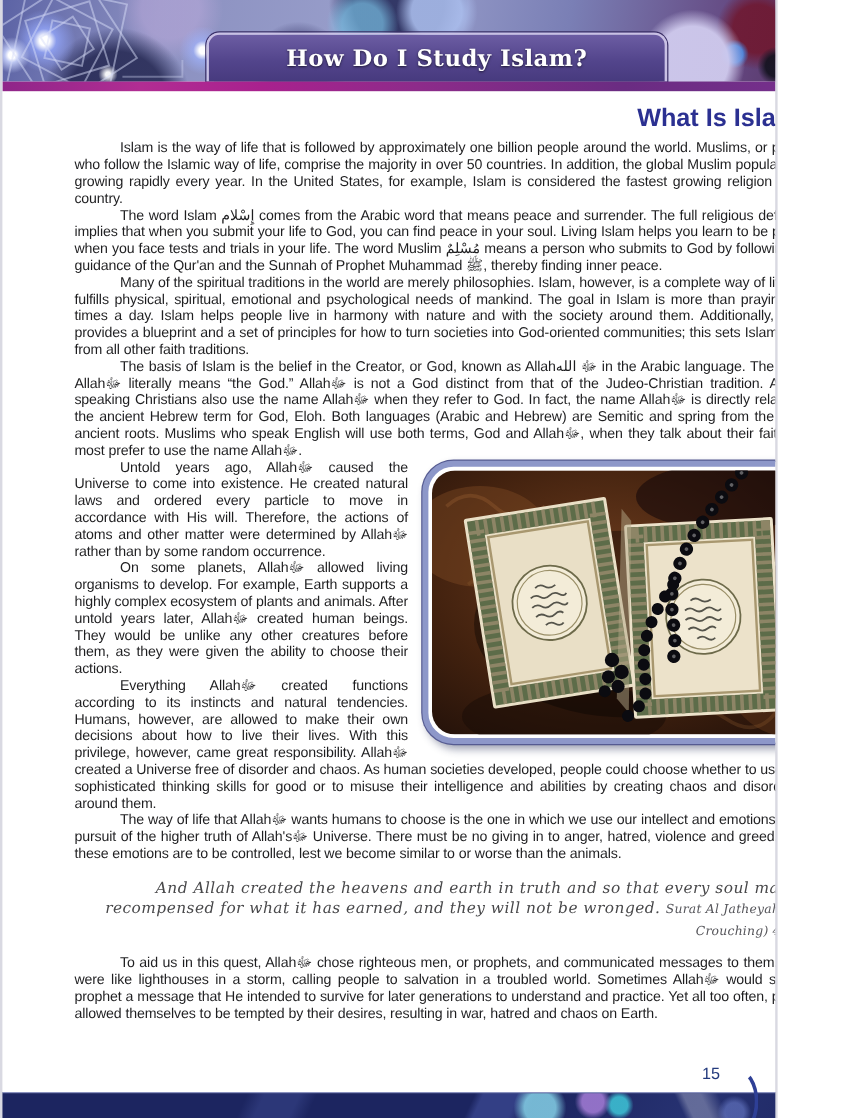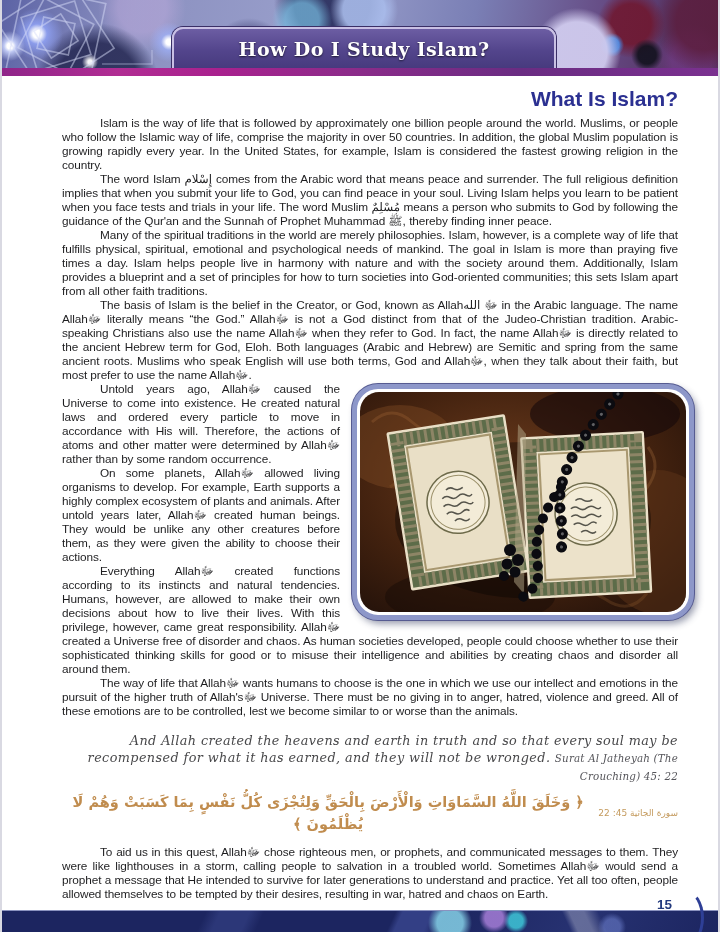--- a/index.html
+++ b/index.html
@@ -2,21 +2,21 @@
 <html><head>
 <meta charset="utf-8">
 <style>
   html,body{margin:0;padding:0;}
   body{
     width:720px;height:932px;overflow:hidden;
     font-family:"Liberation Sans",sans-serif;
     background:#ffffff;
   }
   .page{
-    position:relative;width:720px;height:932px;overflow:hidden;
+    position:relative;width:648px;height:932px;overflow:hidden;
     background:#ffffff;
     border-left:2px solid #d9d9e2;border-right:2px solid #d9d9e2;
     box-sizing:border-box;
   }
 
   
   .header-band{
     position:absolute;top:0;left:0;width:720px;height:68px;
     background:
       radial-gradient(circle at 8px 46px,  #ffffff 0 3px, rgba(205,215,255,.85) 6px, transparent 15px),
@@ -100,22 +100,22 @@
     color:#c08c4e;font-size:14.5px;line-height:22px;letter-spacing:0;
   }
   .verse-citation{
     direction:rtl;color:#c49a5d;font-size:9px;line-height:10px;
     font-family:"DejaVu Sans",sans-serif;white-space:nowrap;margin-left:4px;
   }
   .closing{margin-top:10px !important;}
 
   
   .page-number{
-    position:absolute;right:46px;bottom:20px;
-    color:#233a7d;font-size:13.5px;font-weight:bold;z-index:3;
+    position:absolute;right:46px;bottom:30px;
+    color:#233a7d;font-size:13.5px;font-weight:normal;z-index:3;
   }
   .page-number-arc{
     position:absolute;right:14px;bottom:-14px;width:30px;height:50px;
     border:3px solid transparent;border-right-color:#2e3f96;
     border-radius:50%;z-index:3;
   }
   .footer-band{
     position:absolute;bottom:0;left:0;width:720px;height:21px;z-index:2;
     border-top:1px solid #8a92bf;
     background:
@@ -228,24 +228,20 @@
 
     <p>Untold years ago, Allahﷻ caused the Universe to come into existence. He created natural laws and ordered every particle to move in accordance with His will. Therefore, the actions of atoms and other matter were determined by Allahﷻ rather than by some random occurrence.</p>
     <p>On some planets, Allahﷻ allowed living organisms to develop. For example, Earth supports a highly complex ecosystem of plants and animals. After untold years later, Allahﷻ created human beings. They would be unlike any other creatures before them, as they were given the ability to choose their actions.</p>
     <p>Everything Allahﷻ created functions according to its instincts and natural tendencies. Humans, however, are allowed to make their own decisions about how to live their lives. With this privilege, however, came great responsibility. Allahﷻ created a Universe free of disorder and chaos. As human societies developed, people could choose whether to use their sophisticated thinking skills for good or to misuse their intelligence and abilities by creating chaos and disorder all around them.</p>
     <p>The way of life that Allahﷻ wants humans to choose is the one in which we use our intellect and emotions in the pursuit of the higher truth of Allah'sﷻ Universe. There must be no giving in to anger, hatred, violence and greed. All of these emotions are to be controlled, lest we become similar to or worse than the animals.</p>
 
     <div class="quote">
       <span>And Allah created the heavens and earth in truth and so that every soul may be recompensed for what it has earned, and they will not be wronged. </span><span class="quote-attr">Surat Al Jatheyah (The Crouching) 45: 22</span>
     </div>
 
-    <div class="verse-line">
-      <span class="verse-arabic">﴿ وَخَلَقَ اللَّهُ السَّمَاوَاتِ وَالْأَرْضَ بِالْحَقِّ وَلِتُجْزَى كُلُّ نَفْسٍ بِمَا كَسَبَتْ وَهُمْ لَا يُظْلَمُونَ ﴾</span>
-      <span class="verse-citation">سورة الجاثية 45: 22</span>
-    </div>
 
     <p class="closing">To aid us in this quest, Allahﷻ chose righteous men, or prophets, and communicated messages to them. They were like lighthouses in a storm, calling people to salvation in a troubled world. Sometimes Allahﷻ would send a prophet a message that He intended to survive for later generations to understand and practice. Yet all too often, people allowed themselves to be tempted by their desires, resulting in war, hatred and chaos on Earth.</p>
   </div>
 
   <span class="page-number">15</span>
   <div class="page-number-arc"></div>
   <div class="footer-band"></div>
 </div>
 
 </body></html>

